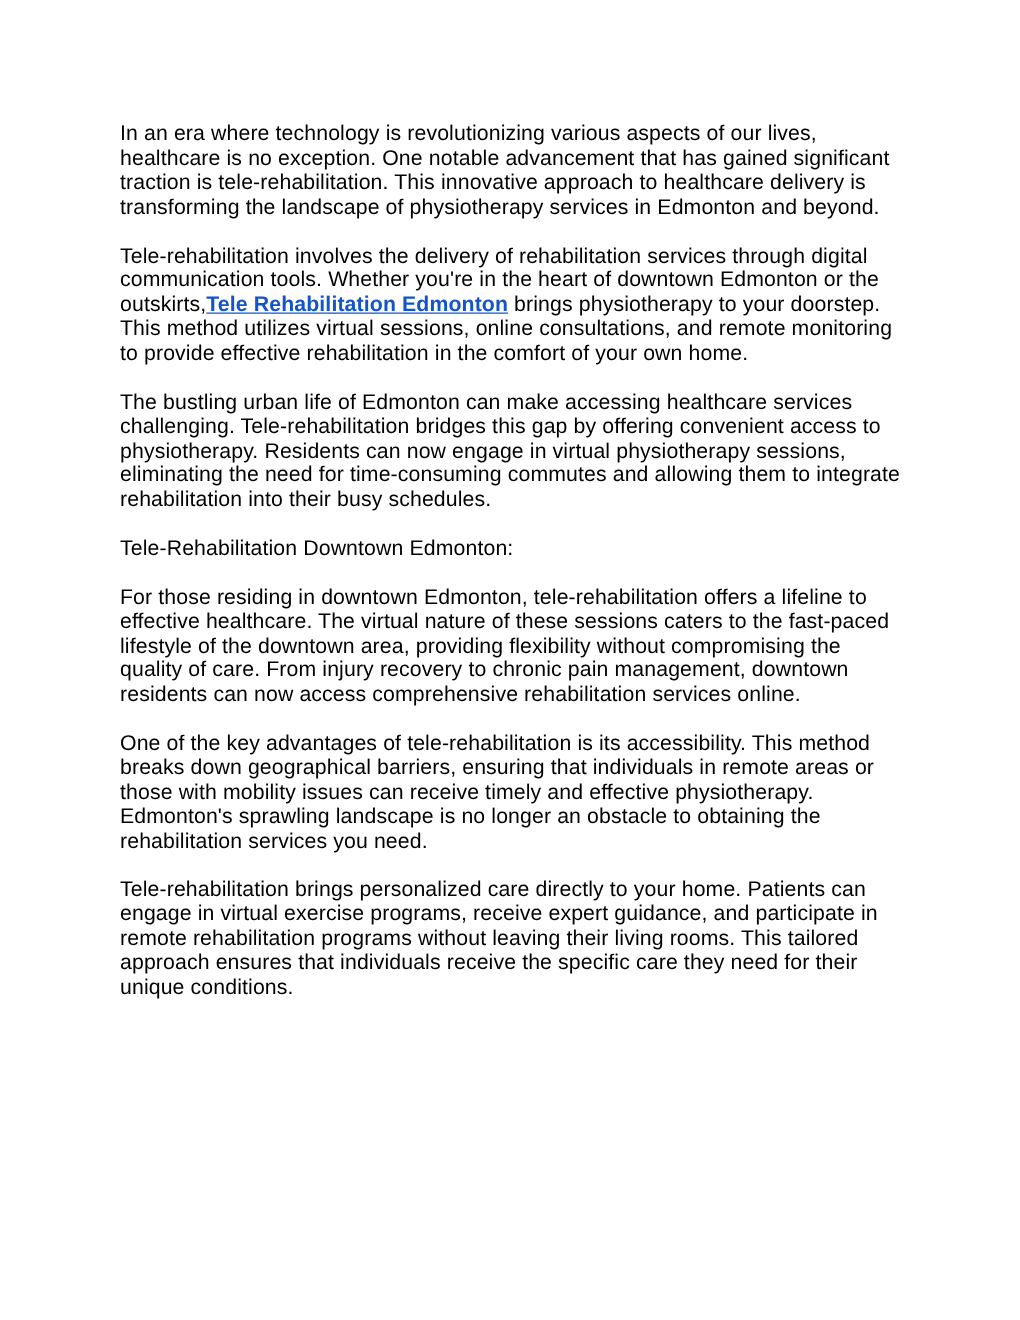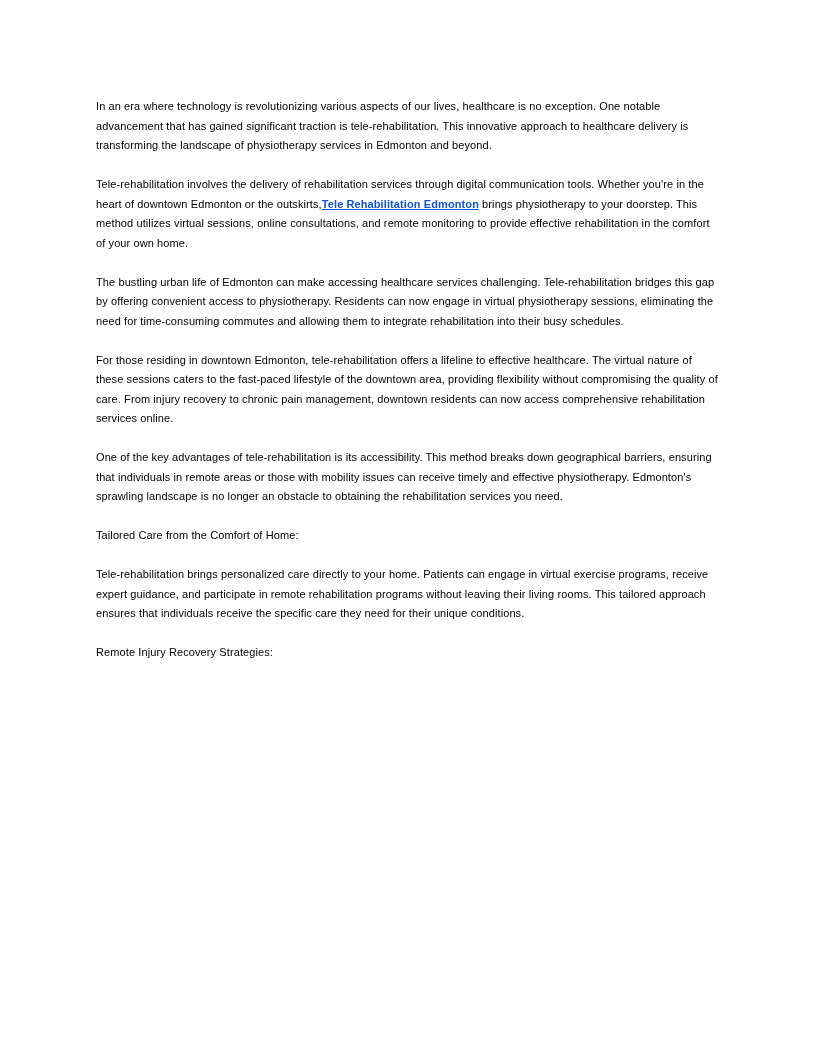--- a/index.html
+++ b/index.html
@@ -11,21 +11,21 @@
     width: 816px;
     height: 1056px;
     box-sizing: border-box;
     background: var(--bg, #ffffff);
     padding: 97px 96px 0 96px;
     overflow: hidden;
   }
   .para {
     margin: 0 0 19.5px 0;
     font-family: "Liberation Sans", sans-serif;
-    font-size: 11px;
+    font-size: 17px;
     line-height: 19.5px;
     color: var(--text, #000000);
     letter-spacing: 0.1px;
   }
   .doc-link {
     color: var(--link, #1155cc);
     font-weight: 700;
     text-decoration: underline;
     cursor: pointer;
   }
@@ -36,25 +36,24 @@
 <div class="page">
 
   <p class="para">In an era where technology is revolutionizing various aspects of our lives, healthcare is no exception. One notable advancement that has gained significant traction is tele-rehabilitation. This innovative approach to healthcare delivery is transforming the landscape of physiotherapy services in Edmonton and beyond.</p>
 
 
   <p class="para"><span>Tele-rehabilitation involves the delivery of rehabilitation services through digital communication tools. Whether you're in the heart of downtown Edmonton or the outskirts,</span><a class="doc-link">Tele Rehabilitation Edmonton</a><span> brings physiotherapy to your doorstep. This method utilizes virtual sessions, online consultations, and remote monitoring to provide effective rehabilitation in the comfort of your own home.</span></p>
 
 
   <p class="para">The bustling urban life of Edmonton can make accessing healthcare services challenging. Tele-rehabilitation bridges this gap by offering convenient access to physiotherapy. Residents can now engage in virtual physiotherapy sessions, eliminating the need for time-consuming commutes and allowing them to integrate rehabilitation into their busy schedules.</p>
 
+  <p class="para">Tele-Rehabilitation Downtown Edmonton:</p>
 
   <p class="para">For those residing in downtown Edmonton, tele-rehabilitation offers a lifeline to effective healthcare. The virtual nature of these sessions caters to the fast-paced lifestyle of the downtown area, providing flexibility without compromising the quality of care. From injury recovery to chronic pain management, downtown residents can now access comprehensive rehabilitation services online.</p>
 
 
   <p class="para">One of the key advantages of tele-rehabilitation is its accessibility. This method breaks down geographical barriers, ensuring that individuals in remote areas or those with mobility issues can receive timely and effective physiotherapy. Edmonton's sprawling landscape is no longer an obstacle to obtaining the rehabilitation services you need.</p>
 
-  <p class="para">Tailored Care from the Comfort of Home:</p>
 
   <p class="para">Tele-rehabilitation brings personalized care directly to your home. Patients can engage in virtual exercise programs, receive expert guidance, and participate in remote rehabilitation programs without leaving their living rooms. This tailored approach ensures that individuals receive the specific care they need for their unique conditions.</p>
 
-  <p class="para">Remote Injury Recovery Strategies:</p>
 
 </div>
 
 </body></html>

